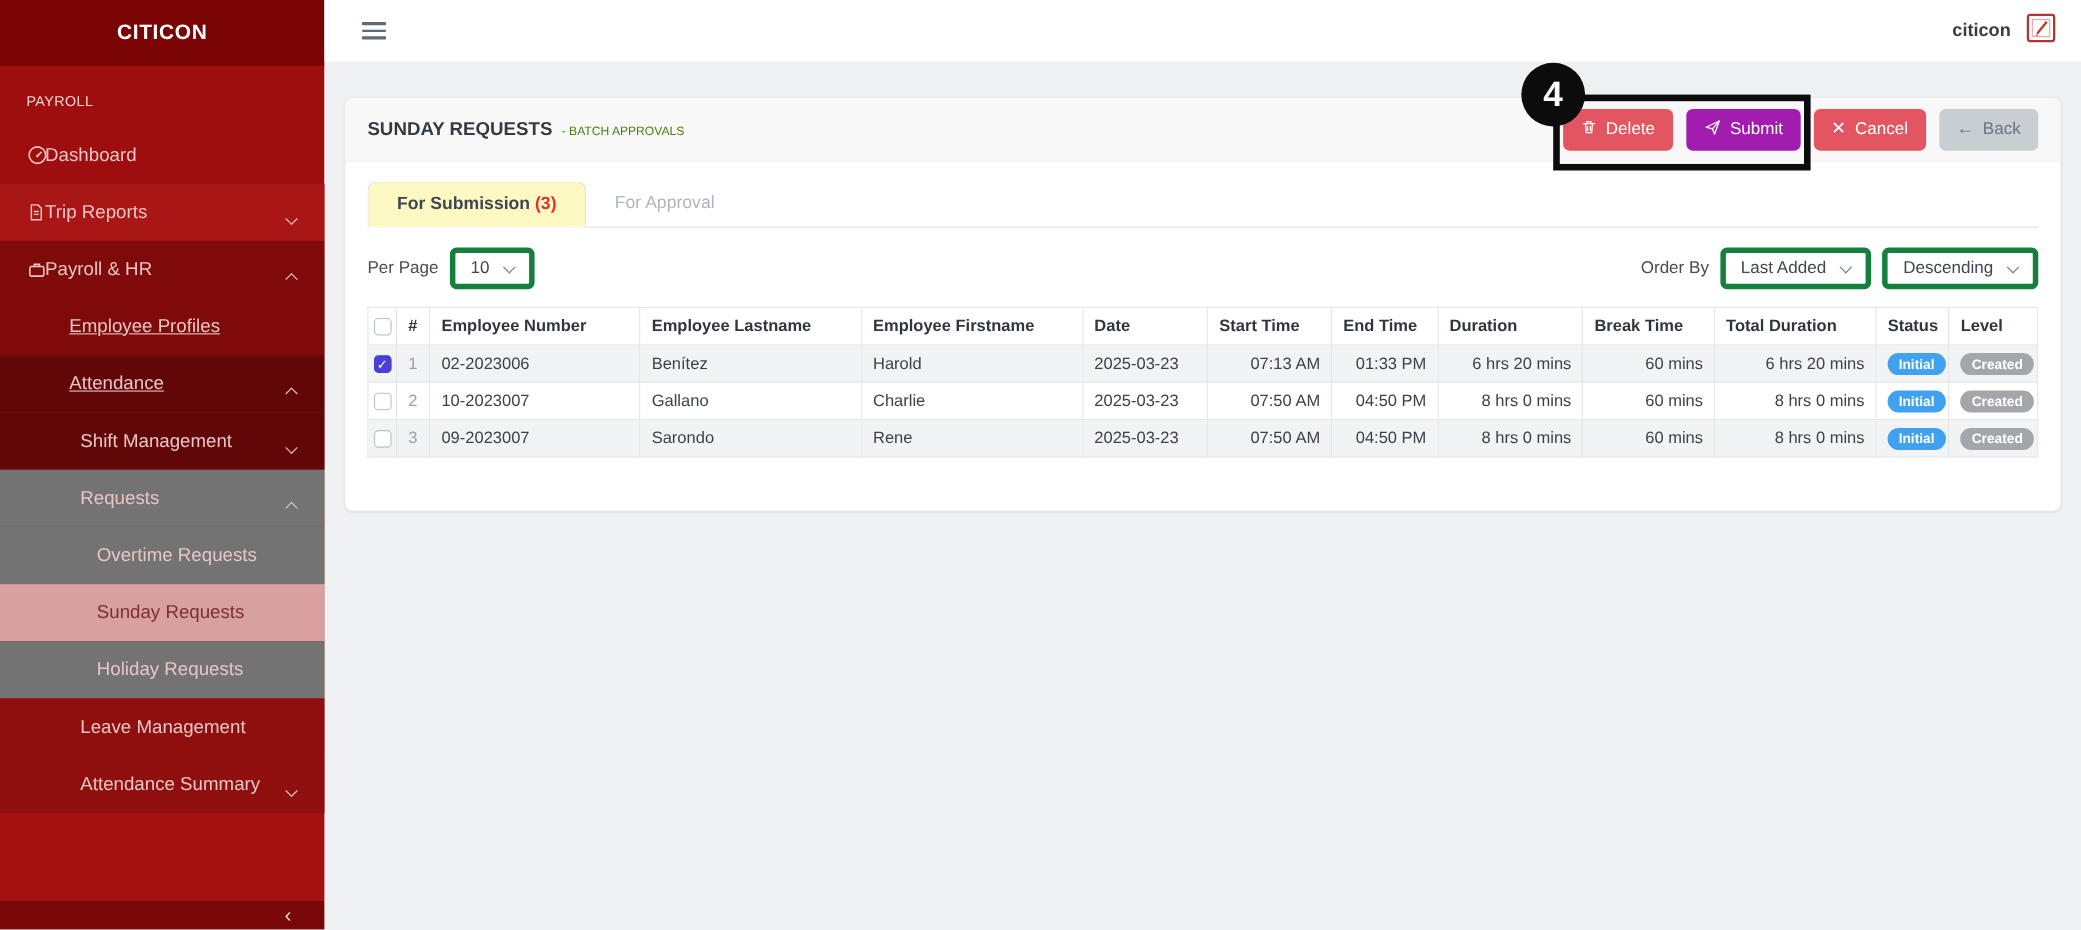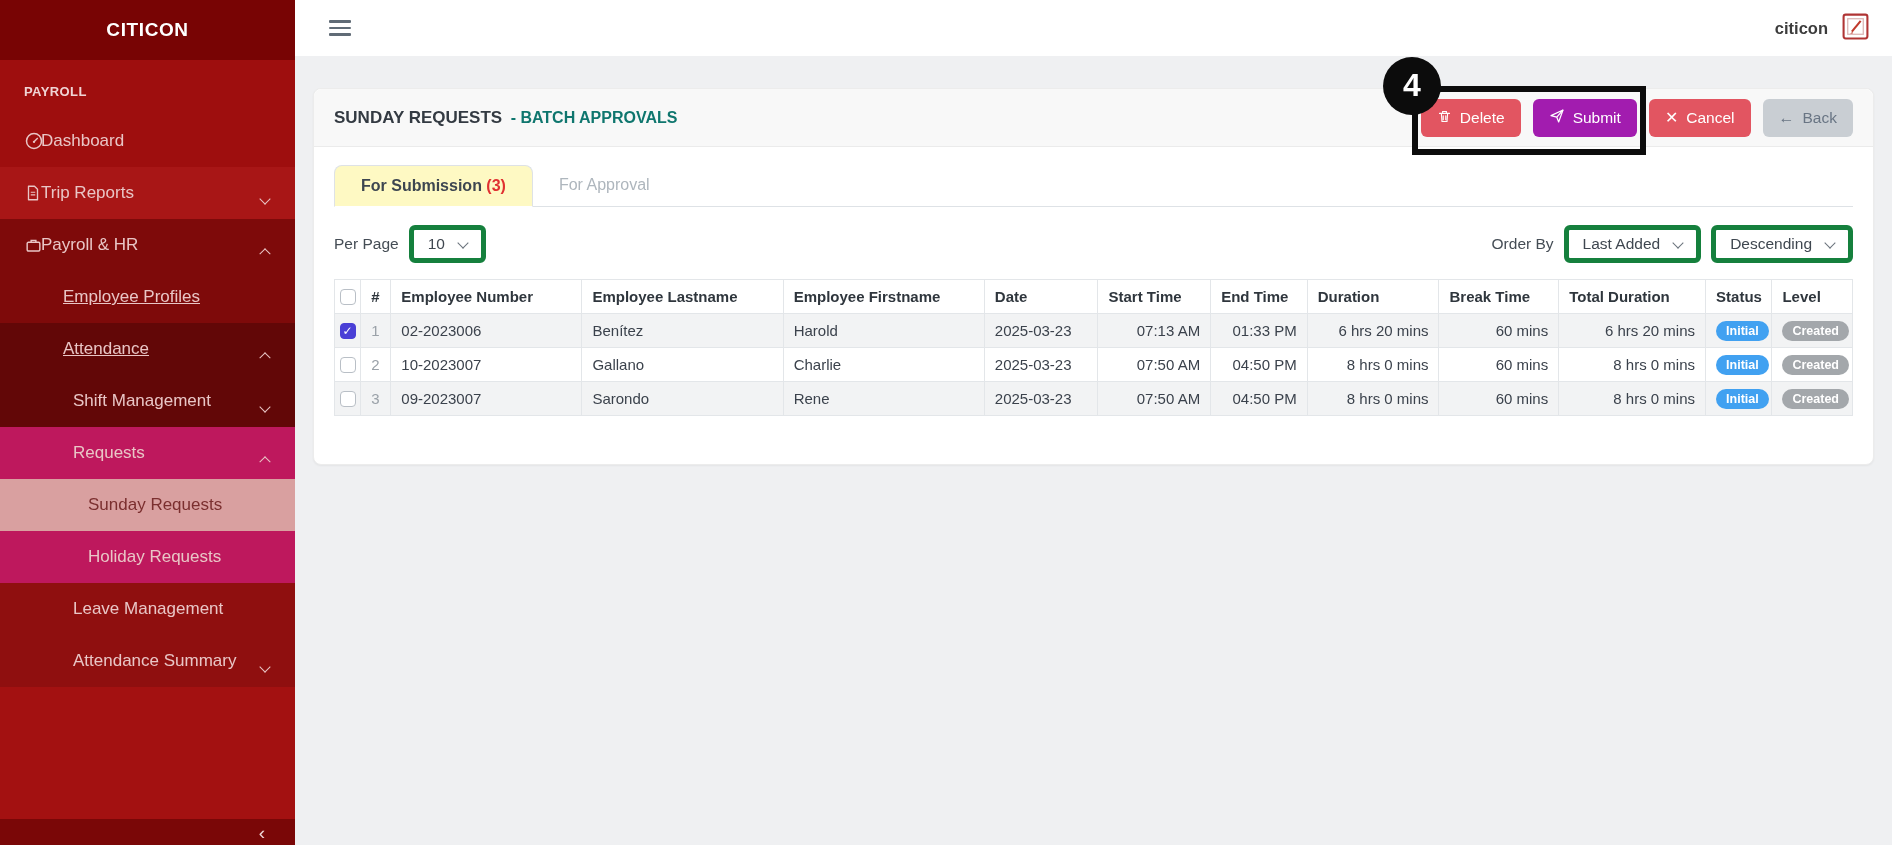--- a/index.html
+++ b/index.html
@@ -9,31 +9,31 @@
     font-family:"Liberation Sans","DejaVu Sans",sans-serif;
     background:#eff0f2;
   }
   .app { display:flex; width:100%; height:100%; }
 
   
   .sidebar { width:295px; flex:none; background:#9e0e0e; display:flex; flex-direction:column; color:#e9c6c6; }
   .sb-header { height:60px; flex:none; background:#780404; display:flex; align-items:center; justify-content:center;
                color:#fff; font-weight:bold; font-size:19px; letter-spacing:.6px; cursor:pointer; }
   .sb-nav { flex:none; }
-  .sb-section { padding:24px 24px 16px; font-size:13px; font-weight:bold; color:#f0d4d4; letter-spacing:.4px; }
+  .sb-section { padding:24px 24px 16px; font-size:13px; font-weight:normal; color:#f0d4d4; letter-spacing:.4px; }
   .sb-item { height:52px; display:flex; align-items:center; position:relative; font-size:17px; color:#e9c6c6; cursor:pointer; }
   .sb-icon { position:absolute; left:24px; width:22px; display:flex; align-items:center; color:#e9c6c6; }
   .lvl1 { padding-left:41px; }
   .lvl2a { padding-left:63px;text-decoration:underline; }
   .lvl2b { padding-left:73px; }
   .lvl3 { padding-left:88px; }
   .bg-light { background:#a81616;text-align:center; }
   .bg-a { background:#7e0a0a; }
   .bg-b { background:#620707; }
-  .bg-c { background:#be185d; }
+  .bg-c { background:#737373; }
   .bg-d { background:#8f0f0f; }
   .sb-item.active { background:#d9a0a0; color:#7b2f2f; }
   .sb-chev { position:absolute; right:26px; top:50%; margin-top:-5px; }
   .chv { display:inline-block; width:8px; height:8px; border-right:1.6px solid currentColor; border-bottom:1.6px solid currentColor; }
   .chv.down { transform:rotate(45deg); }
   .chv.up { transform:rotate(-135deg) translate(-2px,-2px); }
   .sb-filler { flex:1; background:#a31111; }
   .sb-footer { height:26px; flex:none; background:#7a0707; display:flex; align-items:center; justify-content:flex-end;
                padding-right:30px; color:#f0d8d8; font-size:19px; line-height:1; cursor:pointer; }
 
@@ -45,21 +45,21 @@
   .hamburger span { height:2.5px; background:#606b76; border-radius:1px; }
   .topbar-right { display:flex; align-items:center; gap:13px; }
   .user { font-weight:bold; font-size:16.5px; color:#3c3c3c; cursor:pointer; }
 
   .content { flex:1; padding:32px 18px 0; }
   .card { background:#fff; border:1px solid #ececec; border-radius:8px; box-shadow:0 1px 2px rgba(0,0,0,.05); }
   .card-header { height:58px; background:#f8f8f8; border-bottom:1px solid #ebebeb; border-radius:8px 8px 0 0;
                  display:flex; align-items:center; justify-content:space-between; padding:0 20px; position:relative; }
   .card-title { white-space:nowrap; }
   .card-title .t1 { font-size:17px; font-weight:bold; color:#333a42; }
-  .card-title .t2 { font-size:16px; font-weight:bold; color:#0f766e; margin-left:4px; }
+  .card-title .t2 { font-size:11px; font-weight:normal; color:#4d7c0f; margin-left:4px; }
   .actions { display:flex; align-items:center; gap:12px; }
   .btn { height:38px; border:none; border-radius:6px; padding:0 16px; font-size:15.5px; font-family:inherit;
          display:inline-flex; align-items:center; gap:8px; color:#fff; cursor:pointer; white-space:nowrap; }
   .btn.red { background:#e25561; }
   .btn.indigo { background:#a21caf; }
   .btn.gray { background:#c9ced3; color:#697584; }
   .btn .glyph { font-size:16px; line-height:1; }
 
   
   .anno-wrap { position:relative; display:inline-flex; align-items:center; gap:12px; }
@@ -158,20 +158,23 @@
         <span class="sb-label">Shift Management</span>
         <span class="sb-chev"><i class="chv down"></i></span>
       </div>
 
 
       <div class="sb-item lvl2b bg-c">
         <span class="sb-label">Requests</span>
         <span class="sb-chev"><i class="chv up"></i></span>
       </div>
 
+      <div class="sb-item lvl3 bg-c">
+        <span class="sb-label">Overtime Requests</span>
+      </div>
 
       <div class="sb-item lvl3 active">
         <span class="sb-label">Sunday Requests</span>
       </div>
 
       <div class="sb-item lvl3 bg-c">
         <span class="sb-label">Holiday Requests</span>
       </div>
 
       <div class="sb-item lvl2b bg-d">

